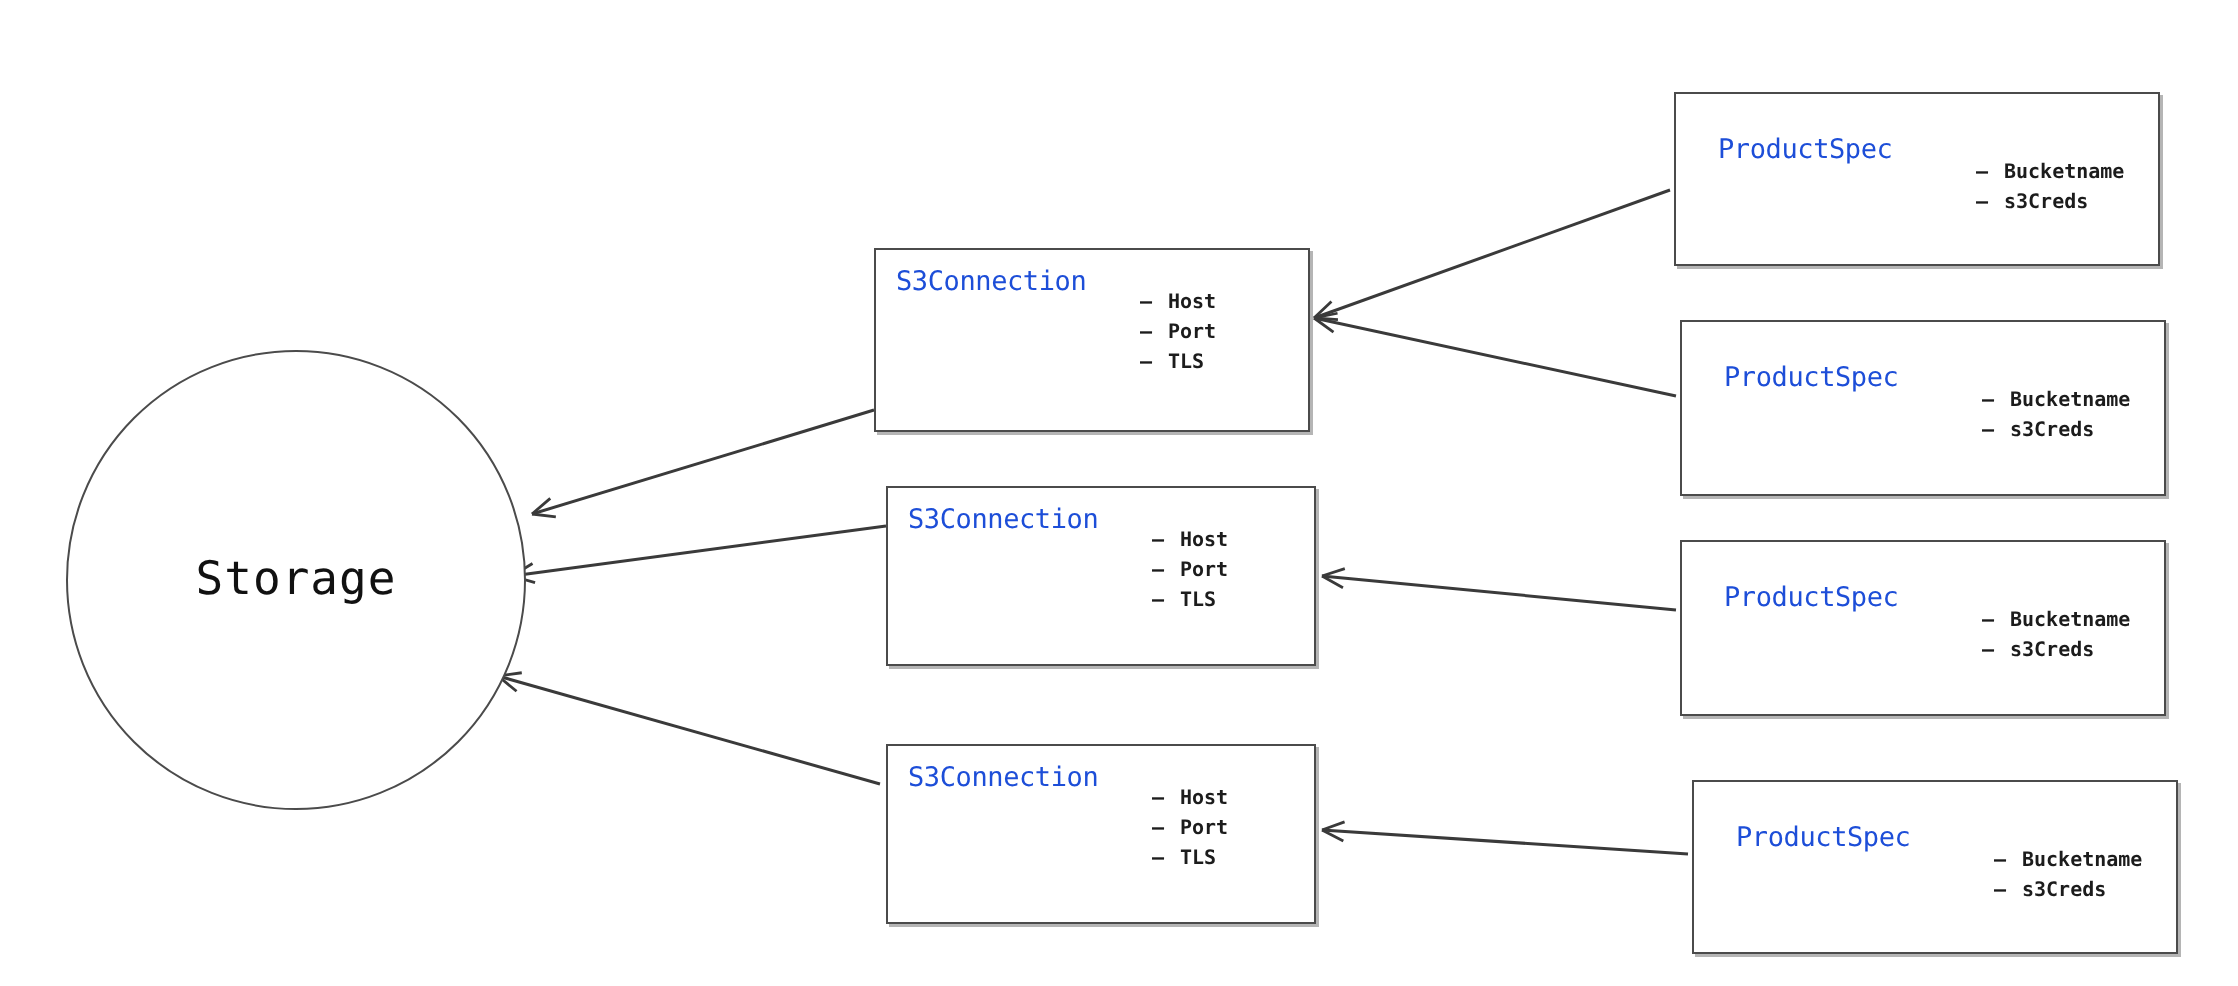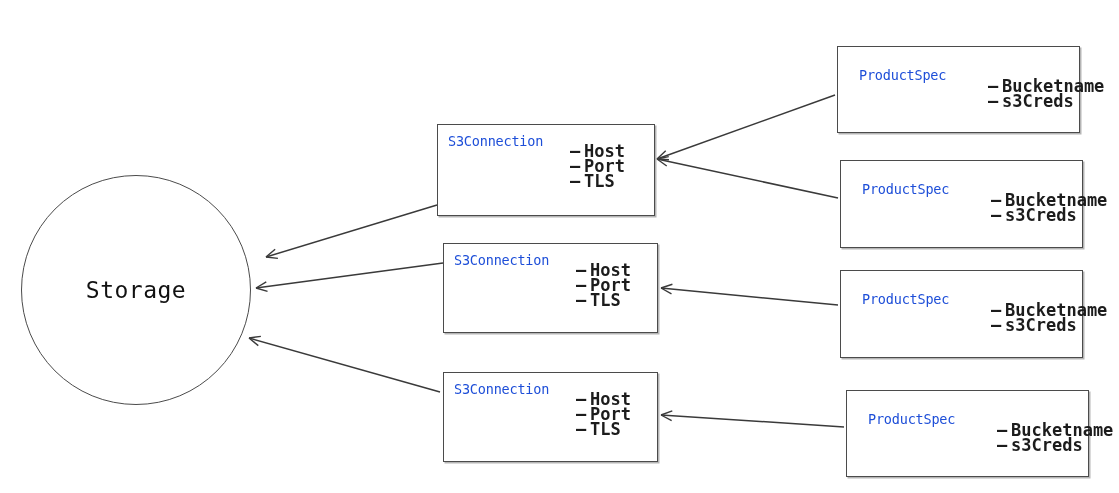--- a/index.html
+++ b/index.html
@@ -39,21 +39,21 @@
     position: absolute;
     font-family: "DejaVu Sans Mono", monospace;
     font-size: 13.5px;
     color: #1d4ed8;
     letter-spacing: -0.2px;
     white-space: nowrap;
   }
   .node-attrs {
     position: absolute;
     font-family: "DejaVu Sans Mono", monospace;
-    font-size: 17px;
+    font-size: 10px;
     font-weight: bold;
     color: #1c1c1c;
     line-height: 15px;
     white-space: nowrap;
   }
   .node-attrs .attr-row {
     white-space: nowrap;
   }
   .attr-dash {
     display: inline-block;
@@ -91,21 +91,21 @@
         <line x1="437" y1="205" x2="266" y2="257" marker-end="url(#arrowhead)"></line>
         <line x1="443" y1="263" x2="256" y2="288" marker-end="url(#arrowhead)"></line>
         <line x1="440" y1="392" x2="249" y2="338" marker-end="url(#arrowhead)"></line>
         <line x1="835" y1="95" x2="657" y2="159" marker-end="url(#arrowhead)"></line>
         <line x1="838" y1="198" x2="657" y2="159" marker-end="url(#arrowhead)"></line>
         <line x1="838" y1="305" x2="661" y2="288" marker-end="url(#arrowhead)"></line>
         <line x1="844" y1="427" x2="661" y2="415" marker-end="url(#arrowhead)"></line>
       </g>
   </svg>
 
-  <div class="circle-node" id="storage-node" style="left: 21px; top: 175px; width: 230px; height: 230px;">
+  <div class="circle-node" id="storage-node" style="left: 33px; top: 175px; width: 230px; height: 230px;">
     <span class="circle-label">Storage</span>
   </div>
 
   <div class="node-box" id="conn-0" style="left: 437px; top: 124px; width: 218px; height: 92px;"></div>
   <div class="node-title" id="conn-0-title" style="left: 448px; top: 133px;">S3Connection</div>
   <div class="node-attrs" id="conn-0-attrs" style="left: 570px; top: 144px;">
       <div class="attr-row"><span class="attr-dash">–</span><span>Host</span></div>
       <div class="attr-row"><span class="attr-dash">–</span><span>Port</span></div>
       <div class="attr-row"><span class="attr-dash">–</span><span>TLS</span></div>
     </div>

